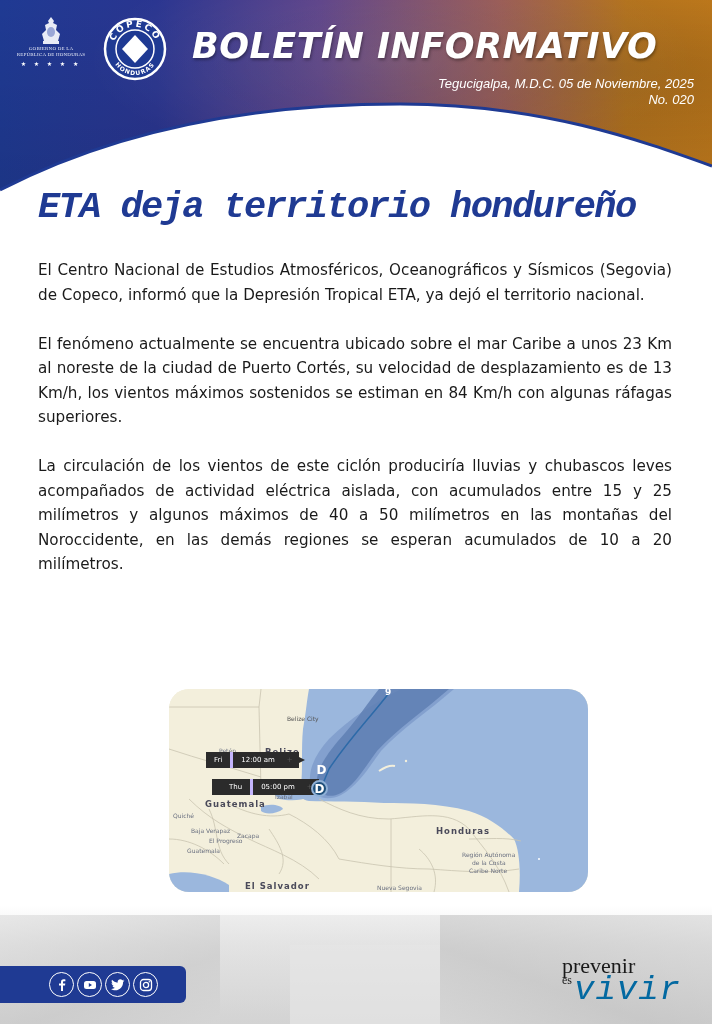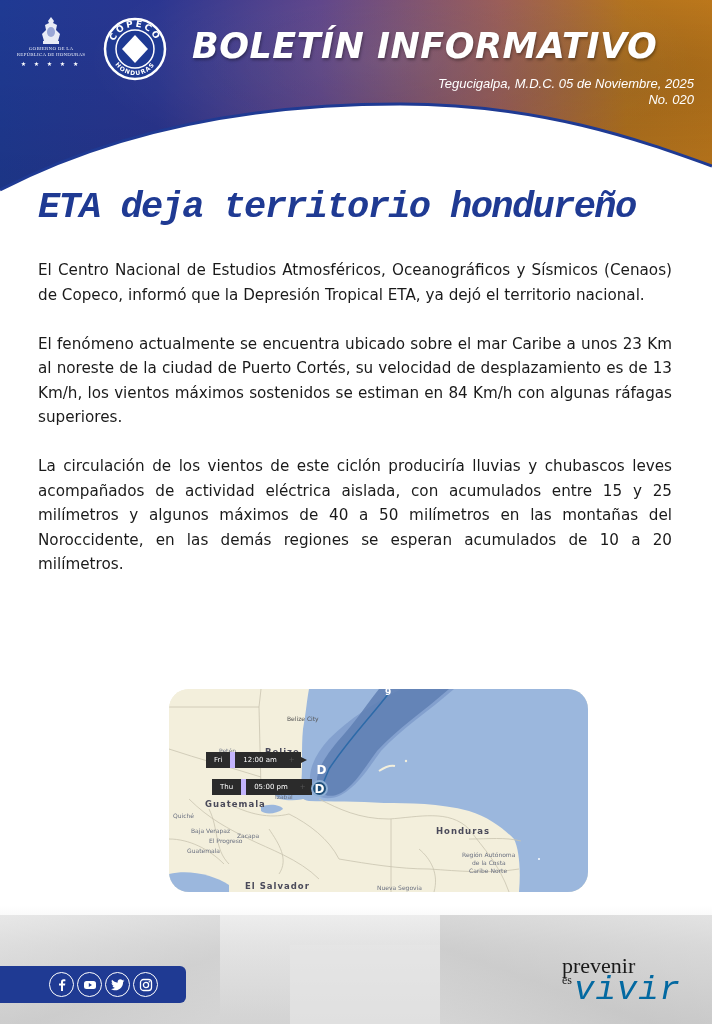--- a/index.html
+++ b/index.html
@@ -74,21 +74,21 @@
     .map svg { position: absolute; left: 0; top: 0; }
     .map-label { position: absolute; white-space: nowrap; font-family: "DejaVu Sans", sans-serif; }
     .map-label.country { font-weight: bold; font-size: 8.5px; color: #4a4a5a; letter-spacing: 1px; }
     .map-label.region { font-size: 6px; color: #6a7080; }
     .map-label.city { font-size: 6px; color: #555; }
 
     .time-tag {
       position: absolute; height: 16px; background: #2b2b2b; color: #ffffff;
       display: flex; align-items: center; font-size: 7px; font-family: "DejaVu Sans", sans-serif;
     }
-    .time-tag .day { padding: 0 8px; border-right: 5px solid #c4b5fd; height: 100%; display: flex; align-items: center; }
+    .time-tag .day { padding: 0 8px; border-right: 3px solid #c4b5fd; height: 100%; display: flex; align-items: center; }
     .time-tag .hour { padding: 0 12px 0 8px; height: 100%; display: flex; align-items: center; }
     .time-tag .plus { color: #555; padding-right: 6px; }
     .time-tag::after {
       content: ""; position: absolute; right: -6px; top: 5px;
       border-left: 6px solid #2b2b2b; border-top: 3px solid transparent; border-bottom: 3px solid transparent;
     }
     .storm-marker {
       position: absolute; font-family: "DejaVu Sans", sans-serif; font-weight: bold;
       font-size: 12px; color: #ffffff; display: flex; align-items: center; justify-content: center;
     }
@@ -155,21 +155,21 @@
   </div>
 
   <div class="bulletin-title">BOLETÍN INFORMATIVO</div>
   <div class="bulletin-date">Tegucigalpa, M.D.C. 05 de Noviembre, 2025</div>
   <div class="bulletin-number">No. 020</div>
 </div>
 
 <h1 class="headline">ETA deja territorio hondureño</h1>
 
 <div class="article">
-  <p>El Centro Nacional de Estudios Atmosféricos, Oceanográficos y Sísmicos (Cenaos) de Copeco, informó que la Depresión Tropical ETA, ya dejó el territorio nacional.</p>
+  <p>El Centro Nacional de Estudios Atmosféricos, Oceanográficos y Sísmicos (Segovia) de Copeco, informó que la Depresión Tropical ETA, ya dejó el territorio nacional.</p>
   <p>El fenómeno actualmente se encuentra ubicado sobre el mar Caribe a unos 23 Km al noreste de la ciudad de Puerto Cortés, su velocidad de desplazamiento es de 13 Km/h, los vientos máximos sostenidos se estiman en 84 Km/h con algunas ráfagas superiores.</p>
   <p>La circulación de los vientos de este ciclón produciría lluvias y chubascos leves acompañados de actividad eléctrica aislada, con acumulados entre 15 y 25 milímetros y algunos máximos de 40 a 50 milímetros en las montañas del Noroccidente, en las demás regiones se esperan acumulados de 10 a 20 milímetros.</p>
 </div>
 
 <div class="map">
   <svg width="419" height="203" viewBox="0 0 419 203">
 
     <rect x="0" y="0" width="419" height="203" fill="#f3efdc"></rect>
     <path d="M140,0 L419,0 L419,203 L350,203 C352,180 350,160 345,150 C335,140 320,128 300,122 C270,114 240,114 215,114 C190,112 160,113 140,112 C130,110 128,104 132,96 C134,80 132,60 134,40 C137,24 138,10 140,0 Z" fill="#9bb7dd"></path>
 
@@ -223,21 +223,21 @@
   <span class="map-label region" style="left:303px; top:170px;">de la Costa</span>
   <span class="map-label region" style="left:300px; top:178px;">Caribe Norte</span>
   <span class="map-label country" style="left:76px; top:192px;">El Salvador</span>
   <span class="map-label region" style="left:208px; top:195px;">Nueva Segovia</span>
 
   <div class="time-tag" style="left:37px; top:63px;">
     <span class="day">Fri</span>
     <span class="hour">12:00 am</span>
     <span class="plus">+</span>
   </div>
-  <div class="time-tag" style="left:43px; top:90px;">
+  <div class="time-tag" style="left:43px; top:90px;padding-left:9px;">
     <span class="day">Thu</span>
     <span class="hour">05:00 pm</span>
     <span class="plus">+</span>
   </div>
   <div class="storm-marker" style="left:144px; top:72px; width:17px; height:17px;">D</div>
   <div class="storm-marker ring" style="left:142px; top:91px;">D</div>
 </div>
 
 <div class="footer">
   <div class="photo" style="left:0; width:220px; background: linear-gradient(160deg, #d8d8d8, #bdbdbd 60%, #cfcfcf);"></div>

